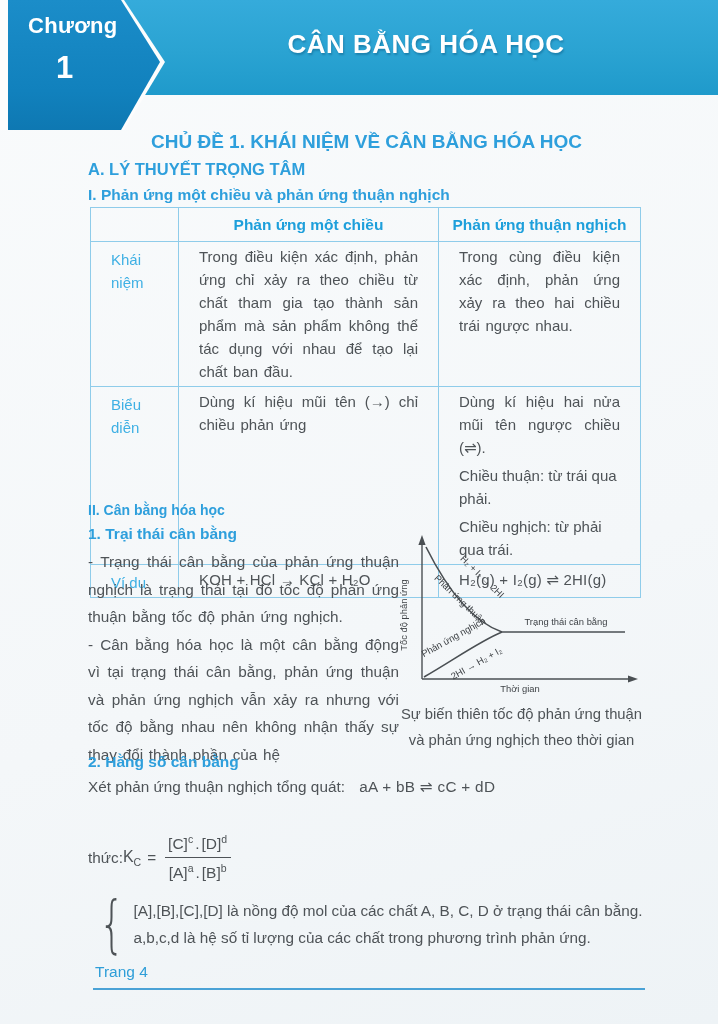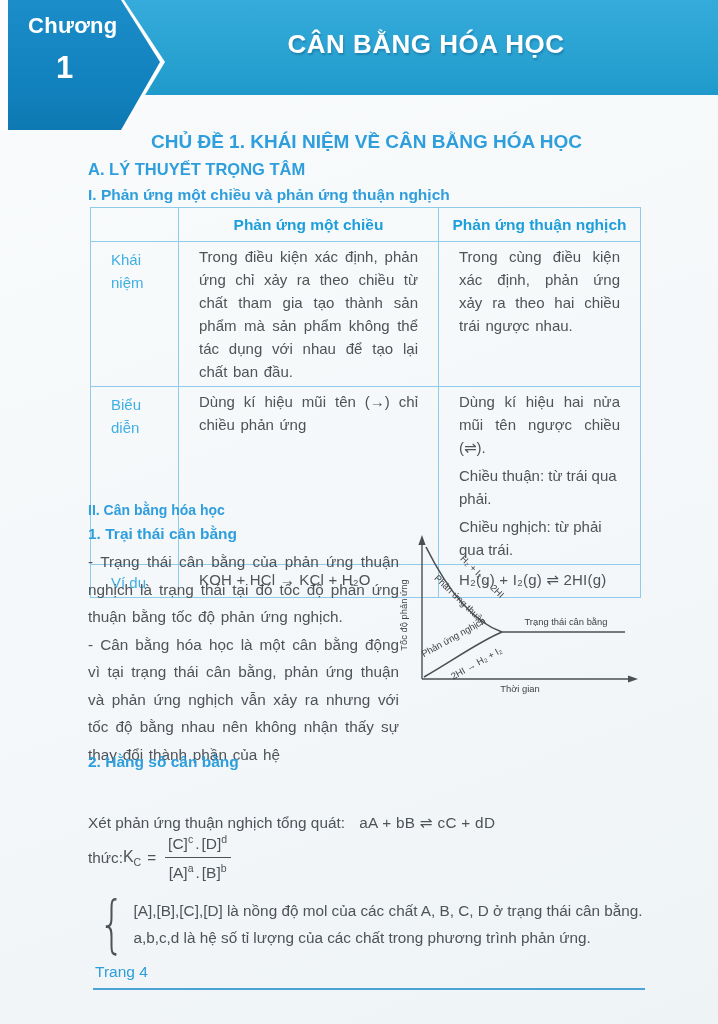--- a/index.html
+++ b/index.html
@@ -68,21 +68,21 @@
   
   .state-text { position: absolute; top: 548px; left: 88px; width: 311px; }
   .state-text p { margin: 0; text-align: justify; word-spacing: 1.5px; font-size: 15.3px; line-height: 27.5px; }
   .figure { position: absolute; top: 533px; left: 398px; width: 247px; }
   .figure svg { display: block; }
   .fig-caption { margin-top: 4px; text-align: center; font-size: 14.8px; line-height: 26px; }
   .chart-line { stroke: #4a4f53; fill: none; }
   .chart-text { fill: #3f4347; font-size: 9.4px; font-family: "Liberation Sans", sans-serif; }
   
   .flow-line { position: absolute; left: 88px; font-size: 15.3px; margin: 0; }
-  .gen-line { top: 778px; margin-top: 36px; }
+  .gen-line { top: 778px; }
   .gen-line .eq { margin-left: 10px; letter-spacing: .3px; }
   .def-line { top: 806px; }
   sub.small, sup.small { font-size: 10.5px; }
   .formula-row {
     position: absolute; top: 833px; left: 88px;
     display: flex; align-items: center; font-size: 15.3px;
   }
   .f-k { font-size: 16px; }
   .f-eq { margin: 0 8px 0 6px; }
   .frac { display: inline-flex; flex-direction: column; align-items: center; font-size: 15.5px; }
@@ -163,20 +163,24 @@
       <path class="chart-line" d="M 26 144 C 54 128, 82 108, 104 99" stroke-width="1.6"></path>
       <line class="chart-line" x1="104" y1="99" x2="227" y2="99" stroke-width="1.4"></line>
       <text class="chart-text" x="168" y="92" text-anchor="middle">Trạng thái cân bằng</text>
       <text class="chart-text" x="9" y="82" text-anchor="middle" transform="rotate(-90 9 82)">Tốc độ phản ứng</text>
       <text class="chart-text" x="122" y="159" text-anchor="middle">Thời gian</text>
       <text class="chart-text" x="82" y="46" text-anchor="middle" transform="rotate(44 82 46)">H₂ + I₂ → 2HI</text>
       <text class="chart-text" x="60" y="69" text-anchor="middle" transform="rotate(44 60 69)">Phản ứng thuận</text>
       <text class="chart-text" x="57" y="107" text-anchor="middle" transform="rotate(-29 57 107)">Phản ứng nghịch</text>
       <text class="chart-text" x="80" y="133" text-anchor="middle" transform="rotate(-29 80 133)">2HI → H₂ + I₂</text>
     </svg>
+    <figcaption class="fig-caption">
+      <span>Sự biến thiên tốc độ phản ứng thuận</span><br>
+      <span>và phản ứng nghịch theo thời gian</span>
+    </figcaption>
   </figure>
 
   <h4 class="h-blue sub-2">2. Hằng số cân bằng</h4>
 
   <p class="flow-line gen-line">
     <span>Xét phản ứng thuận nghịch tổng quát:</span>
     <span class="eq">aA + bB ⇌ cC + dD</span>
   </p>
 
 

